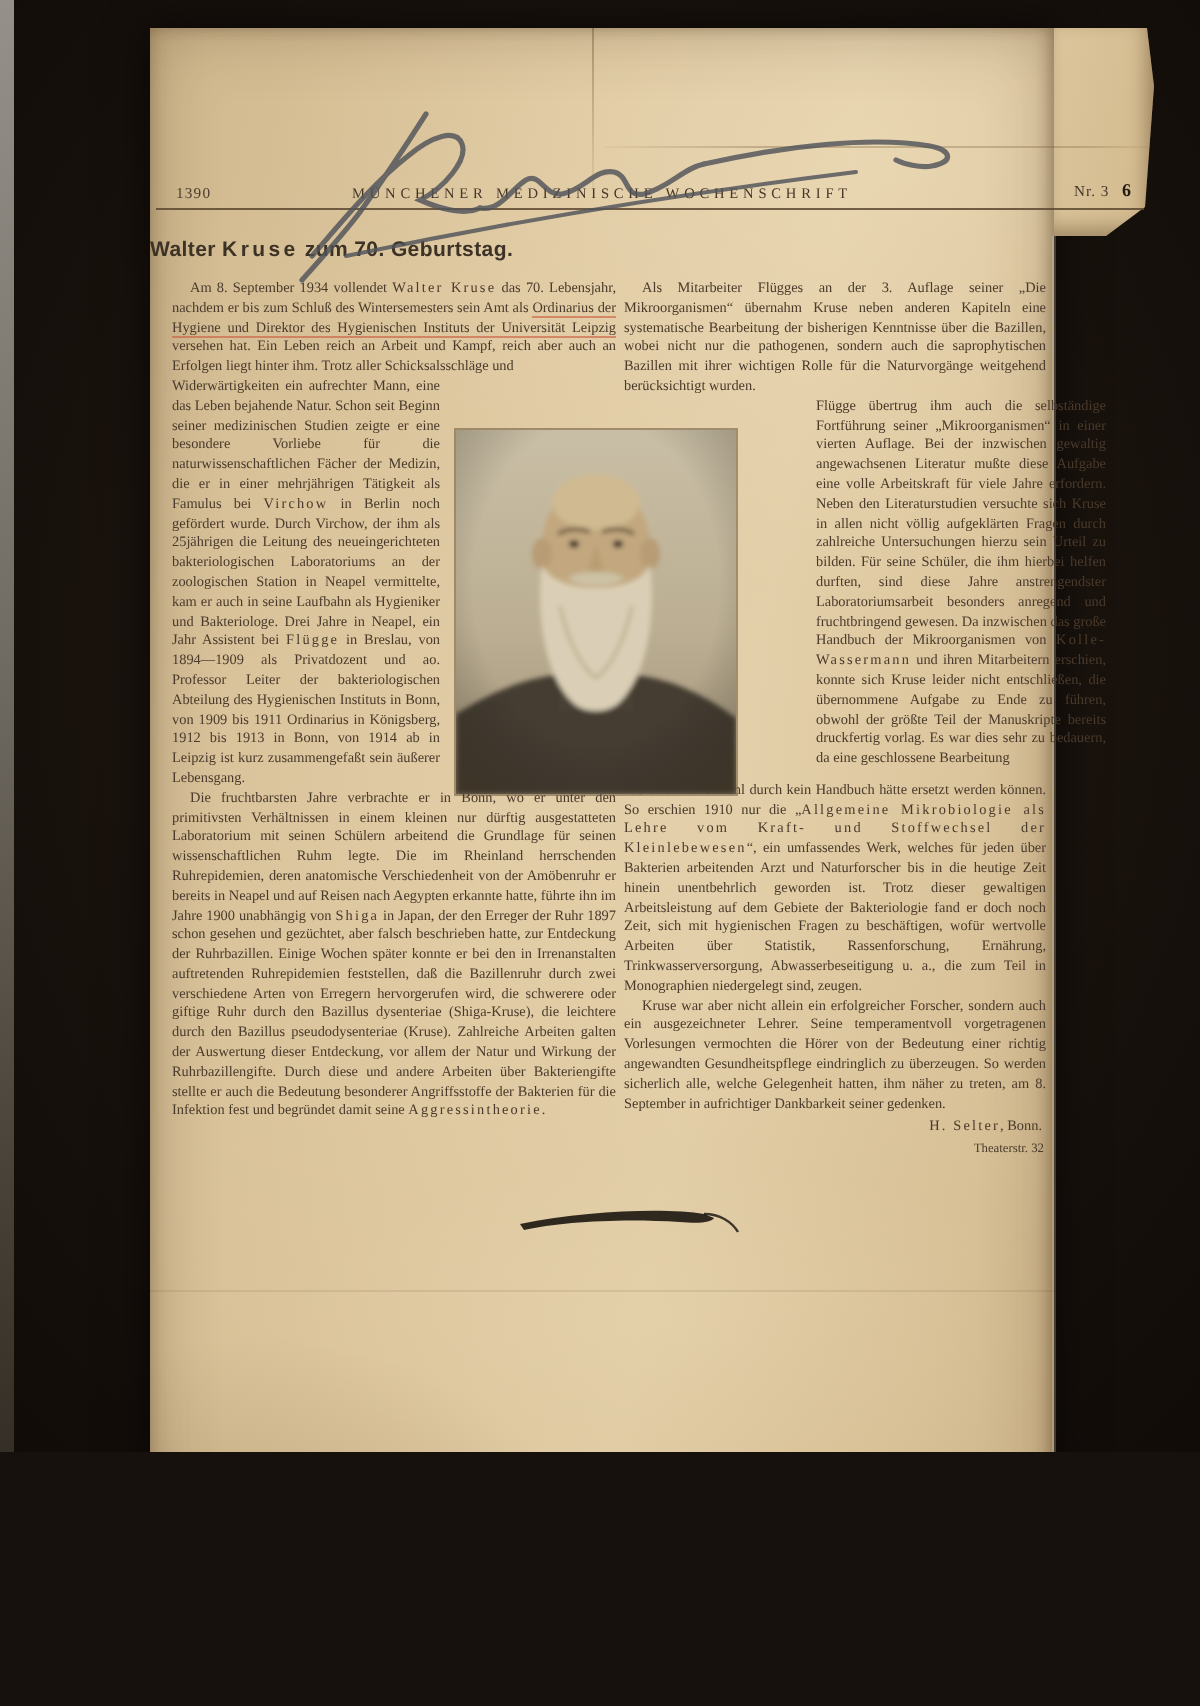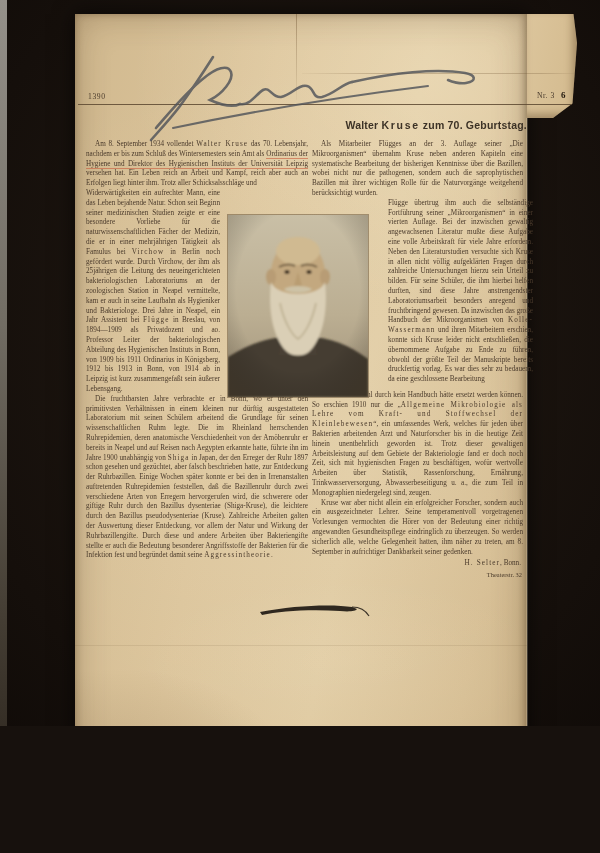--- a/index.html
+++ b/index.html
@@ -27,30 +27,30 @@
   .crease-h{position:absolute;left:302px;top:73px;width:272px;height:1px;
     background:linear-gradient(90deg,rgba(105,78,45,.04),rgba(105,78,45,.30) 30%,rgba(105,78,45,.26) 88%,rgba(105,78,45,.05));}
   .crease-h2{position:absolute;left:75px;top:645px;width:452px;height:1px;background:rgba(110,82,50,.12);}
   .pageno{position:absolute;left:88px;top:92px;font-size:7.6px;color:#4a3b2b;letter-spacing:.6px;}
   .journal{position:absolute;left:75px;top:92px;width:452px;text-align:center;
     font-size:7.3px;letter-spacing:2.4px;color:#453729;white-space:nowrap;}
   .issue{position:absolute;left:537px;top:91px;font-size:7.6px;color:#44362a;letter-spacing:.5px;}
   .issue-part{position:absolute;left:561px;top:90px;width:7px;height:10px;overflow:hidden;
     font-size:9px;font-weight:bold;color:#241b10;}
   .rule{position:absolute;left:78px;top:104px;width:494px;height:1px;background:rgba(92,72,48,.85);}
-  .title{position:absolute;left:75px;top:119px;width:452px;text-align:right;
+  .title{position:absolute;left:75px;top:119px;width:452px;text-align:left;
     font-family:"Liberation Sans", sans-serif;font-weight:bold;font-size:10.5px;
     color:#3c3226;letter-spacing:.2px;}
   .title .run-sperr{letter-spacing:1.7px;}
   .col{position:absolute;top:140px;font-size:7.2px;line-height:9.8px;color:#4a3a2b;
     text-align:justify;overflow-wrap:break-word;}
   .col-left{left:86px;width:222px;}
   .col-right{left:312px;width:211px;}
   .narrow-left{width:134px;min-height:192px;}
-  .narrow-right{margin-left:76px;width:145px;min-height:192px;}
+  .narrow-right{margin-left:96px;width:145px;min-height:192px;}
   .indent{text-indent:9px;}
   .run-sperr{letter-spacing:1.1px;}
   .run-redline{border-bottom:1.6px solid rgba(201,92,61,.62);}
   .sig-line{text-align:right;margin-top:2px;padding-right:2px;}
   .addr{text-align:right;font-size:6.4px;color:#4a3b2b;margin-top:1px;padding-right:1px;}
   .photo{position:absolute;left:228px;top:215px;width:140px;height:182px;z-index:3;
     outline:1px solid rgba(80,60,35,.45);}
   .sig-svg{position:absolute;left:0;top:0;width:600px;height:853px;z-index:6;pointer-events:none;}
   .endmark-svg{position:absolute;left:248px;top:598px;width:135px;height:26px;z-index:4;pointer-events:none;}
 </style>
@@ -62,20 +62,21 @@
   <div class="edge-strip"></div>
 
   <div class="paper"></div>
   <div class="flap"></div>
   <div class="paper-edge"></div>
   <div class="crease-v"></div>
   <div class="crease-h"></div>
   <div class="crease-h2"></div>
 
   <div class="pageno">1390</div>
+  <div class="journal">MÜNCHENER MEDIZINISCHE WOCHENSCHRIFT</div>
   <div class="issue">Nr. 3</div>
   <div class="issue-part">6</div>
   <div class="rule"></div>
 
   <div class="title"><span>Walter </span><span class="run-sperr">Kruse</span><span> zum 70. Geburtstag.</span></div>
 
   <div class="col col-left">
     <div class="indent"><span>Am 8. September 1934 vollendet </span><span class="run-sperr">Walter Kruse</span><span> das 70. Lebensjahr, nachdem er bis zum Schluß des Wintersemesters sein Amt als </span><span class="run-redline">Ordinarius der Hygiene und Direktor des Hygienischen Instituts der Universität Leipzig</span><span> versehen hat. Ein Leben reich an Arbeit und Kampf, reich aber auch an Erfolgen liegt hinter ihm. Trotz aller Schicksalsschläge und</span></div>
     <div class="narrow-left"><span>Widerwärtigkeiten ein aufrechter Mann, eine das Leben bejahende Natur. Schon seit Beginn seiner medizinischen Studien zeigte er eine besondere Vorliebe für die naturwissenschaftlichen Fächer der Medizin, die er in einer mehrjährigen Tätigkeit als Famulus bei </span><span class="run-sperr">Virchow</span><span> in Berlin noch gefördert wurde. Durch Virchow, der ihm als 25jährigen die Leitung des neueingerichteten bakteriologischen Laboratoriums an der zoologischen Station in Neapel vermittelte, kam er auch in seine Laufbahn als Hygieniker und Bakteriologe. Drei Jahre in Neapel, ein Jahr Assistent bei </span><span class="run-sperr">Flügge</span><span> in Breslau, von 1894—1909 als Privatdozent und ao. Professor Leiter der bakteriologischen Abteilung des Hygienischen Instituts in Bonn, von 1909 bis 1911 Ordinarius in Königsberg, 1912 bis 1913 in Bonn, von 1914 ab in Leipzig ist kurz zusammengefaßt sein äußerer Lebensgang.</span></div>
     <div class="indent"><span>Die fruchtbarsten Jahre verbrachte er in Bonn, wo er unter den primitivsten Verhältnissen in einem kleinen nur dürftig ausgestatteten Laboratorium mit seinen Schülern arbeitend die Grundlage für seinen wissenschaftlichen Ruhm legte. Die im Rheinland herrschenden Ruhrepidemien, deren anatomische Verschiedenheit von der Amöbenruhr er bereits in Neapel und auf Reisen nach Aegypten erkannte hatte, führte ihn im Jahre 1900 unabhängig von </span><span class="run-sperr">Shiga</span><span> in Japan, der den Erreger der Ruhr 1897 schon gesehen und gezüchtet, aber falsch beschrieben hatte, zur Entdeckung der Ruhrbazillen. Einige Wochen später konnte er bei den in Irrenanstalten auftretenden Ruhrepidemien feststellen, daß die Bazillenruhr durch zwei verschiedene Arten von Erregern hervorgerufen wird, die schwerere oder giftige Ruhr durch den Bazillus dysenteriae (Shiga-Kruse), die leichtere durch den Bazillus pseudodysenteriae (Kruse). Zahlreiche Arbeiten galten der Auswertung dieser Entdeckung, vor allem der Natur und Wirkung der Ruhrbazillengifte. Durch diese und andere Arbeiten über Bakteriengifte stellte er auch die Bedeutung besonderer Angriffsstoffe der Bakterien für die Infektion fest und begründet damit seine </span><span class="run-sperr">Aggressintheorie</span><span>.</span></div>

